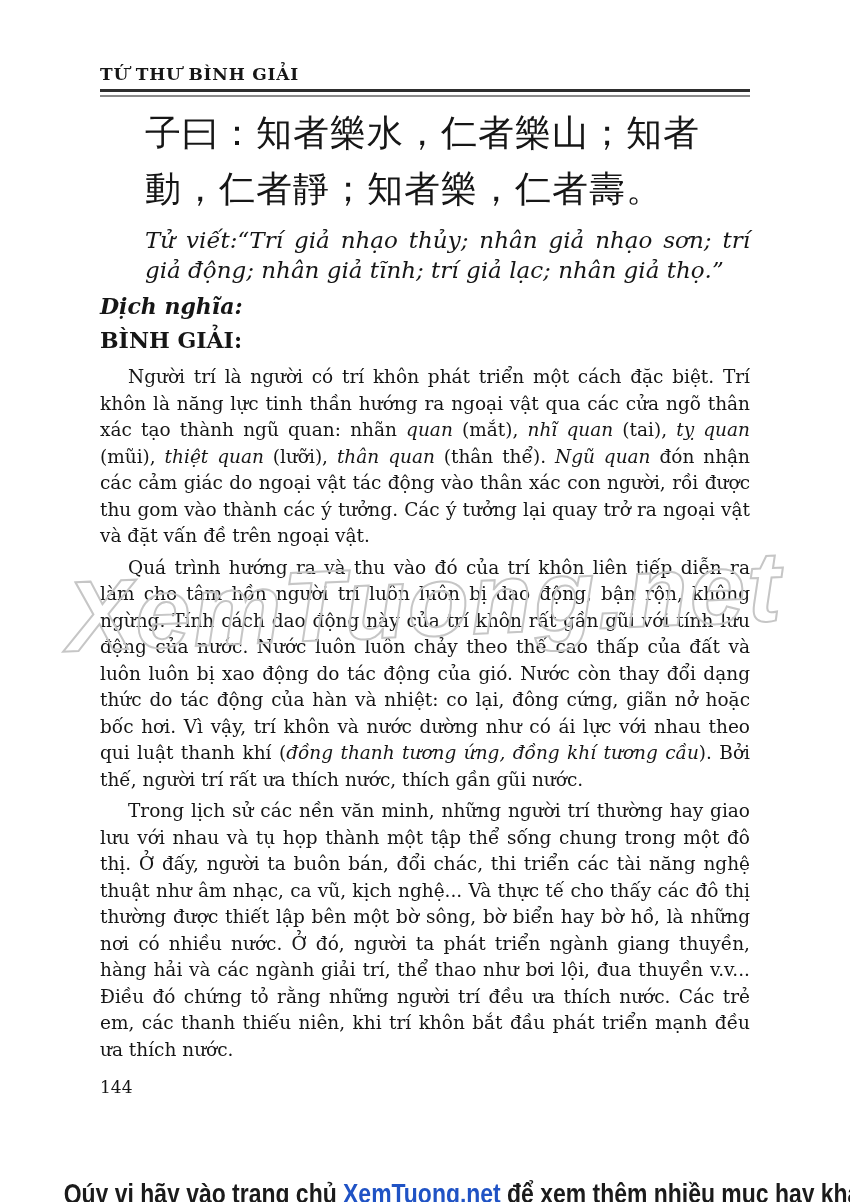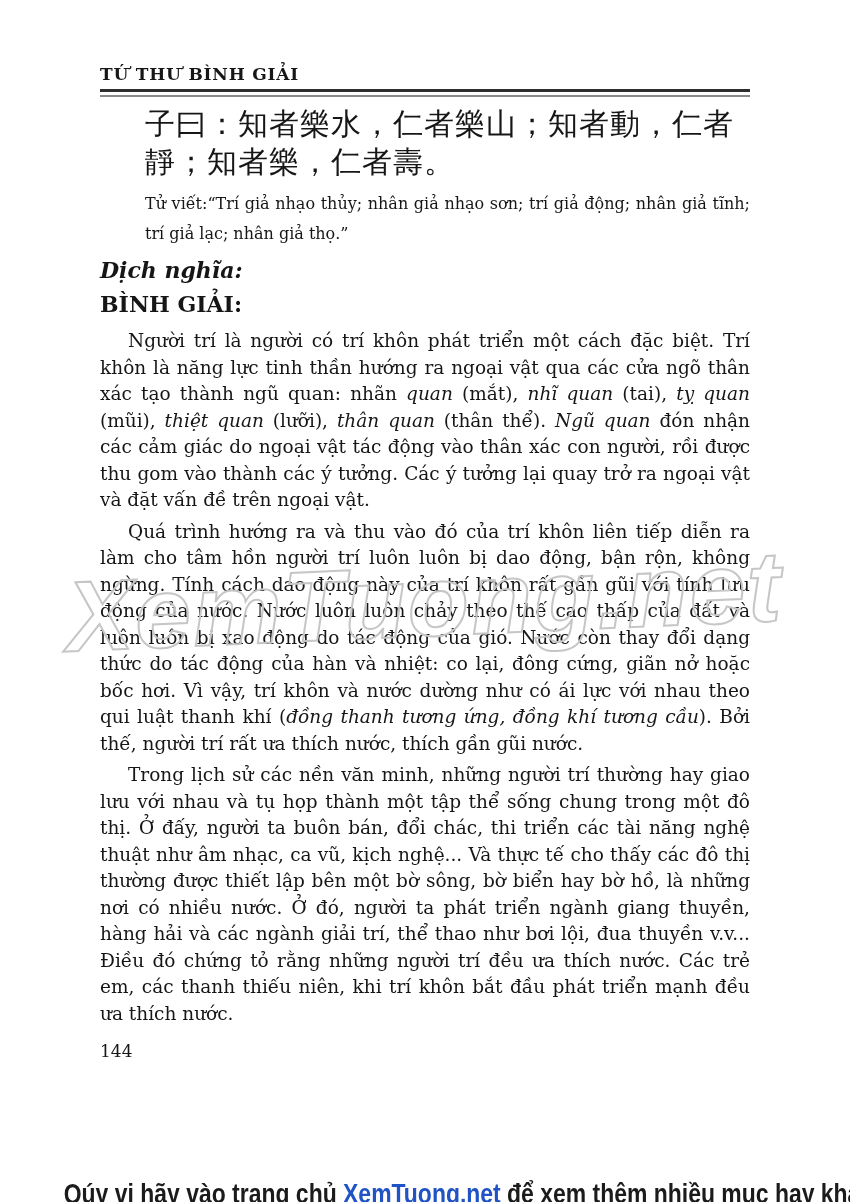--- a/index.html
+++ b/index.html
@@ -6,24 +6,24 @@
   body{width:850px;height:1202px;position:relative;overflow:hidden;
        font-family:"DejaVu Serif","Liberation Serif",serif;color:#161616;}
   .page{position:relative;width:850px;height:1202px;margin-top:12px;}
   .content{padding:52px 100px 0 100px;position:relative;z-index:2;}
 
   .running-head{font-size:17px;font-weight:bold;letter-spacing:0.8px;margin-bottom:5px;}
   .double-rule{height:3px;border-top:3px solid #2e2e2e;border-bottom:2px solid #8a8a8a;margin-bottom:8px;}
 
   .section-number{font-size:20px;font-weight:bold;line-height:24px;margin:6px 0 4px 0;}
 
-  .chinese{font-size:30px;line-height:38px;letter-spacing:1px;margin:6px 0 8px 45px;
+  .chinese{font-size:36px;line-height:56px;letter-spacing:1px;margin:6px 0 8px 45px;
            font-family:"DejaVu Serif",serif;}
 
-  .translit{font-size:16px;line-height:30px;margin:0 0 8px 45px;
+  .translit{font-size:23px;line-height:30px;font-style:italic;margin:0 0 8px 45px;
             text-align:justify;}
   .heading-italic{font-size:22px;line-height:26px;font-weight:bold;font-style:italic;margin:0 0 8px 0;}
   .translation{font-size:19px;line-height:30px;font-style:italic;margin:0 0 10px 45px;
                text-align:justify;}
   .heading-caps{font-size:22px;line-height:27px;font-weight:bold;margin:2px 0 10px 0;}
 
   .body-par{font-size:18.5px;line-height:26.5px;margin:0 0 5px 0;text-align:justify;
             text-align-last:left;text-indent:28px;}
   .body-par i{font-style:italic;}
 

